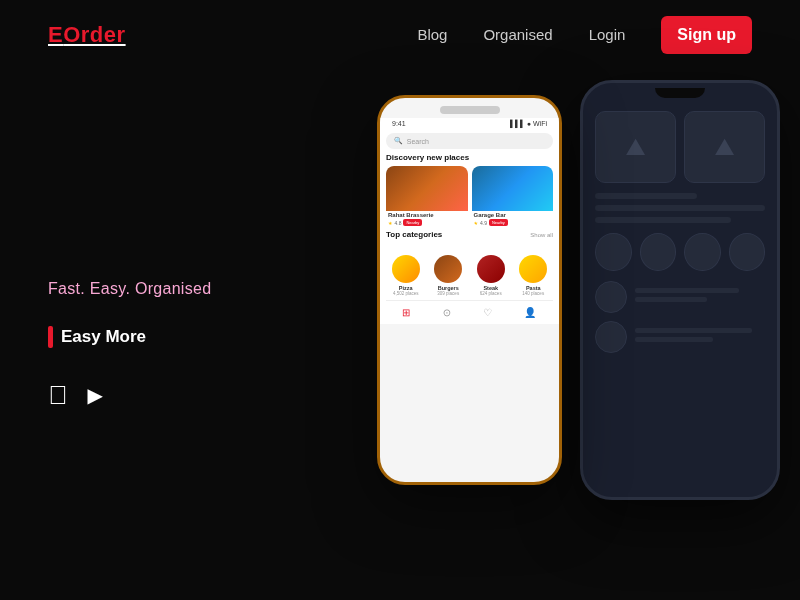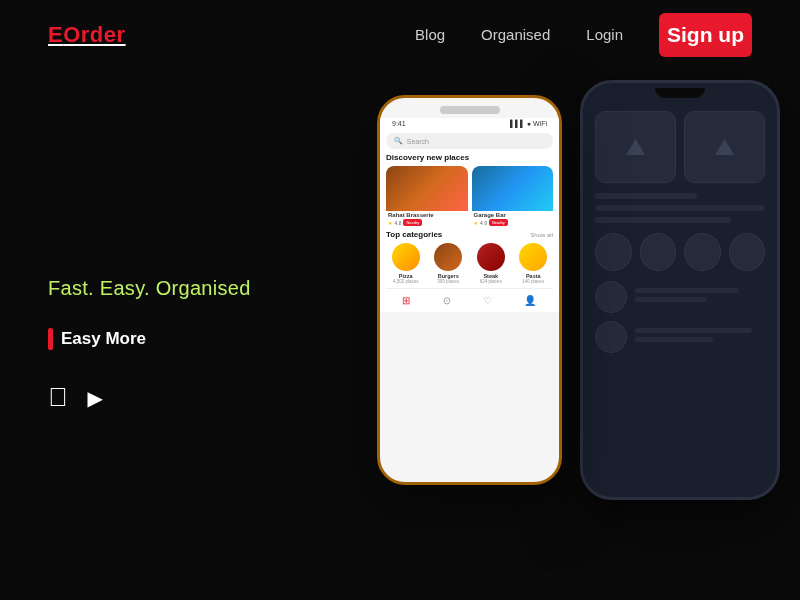--- a/index.html
+++ b/index.html
@@ -46,23 +46,23 @@
       color: #ccc;
       text-decoration: none;
       font-size: 15px;
       margin-top: 48px;
     }
 
     .signup-btn {
       background: #e8192c;
       color: white;
       border: none;
-      padding: 10px 8px;
+      padding: 10px 16px;
       border-radius: 6px;
-      font-size: 21px;
+      font-size: 16px;
       font-weight: 600;
       cursor: pointer;
     }
 
     
     .hero {
       display: flex;
       align-items: center;
       padding: 20px 48px 0 48px;
       height: 530px;
@@ -77,22 +77,22 @@
     .hero-title {
       font-size: 76px;
       font-weight: 900;
       line-height: 1.0;
       color: white;
       letter-spacing: -1px;
       margin-bottom: 18px;
     }
 
     .hero-subtitle {
-      font-size: 20px;
-      color: #bef264;
+      font-size: 16px;
+      color: #f9a8d4;
       margin-bottom: 28px;
       letter-spacing: 0.3px;
     }
 
     .learn-more {
       display: flex;
       align-items: center;
       gap: 8px;
       font-size: 17px;
       font-weight: 600;
@@ -245,21 +245,21 @@
     }
 
     .categories-section {
       margin-top: 4px;
     }
 
     .categories-header {
       display: flex;
       justify-content: space-between;
       align-items: center;
-      margin-bottom: 4px;
+      margin-bottom: 16px;
     }
 
     .categories-title {
       font-size: 8px;
       font-weight: 700;
       color: #111;
     }
 
     .show-all {
       font-size: 6px;

